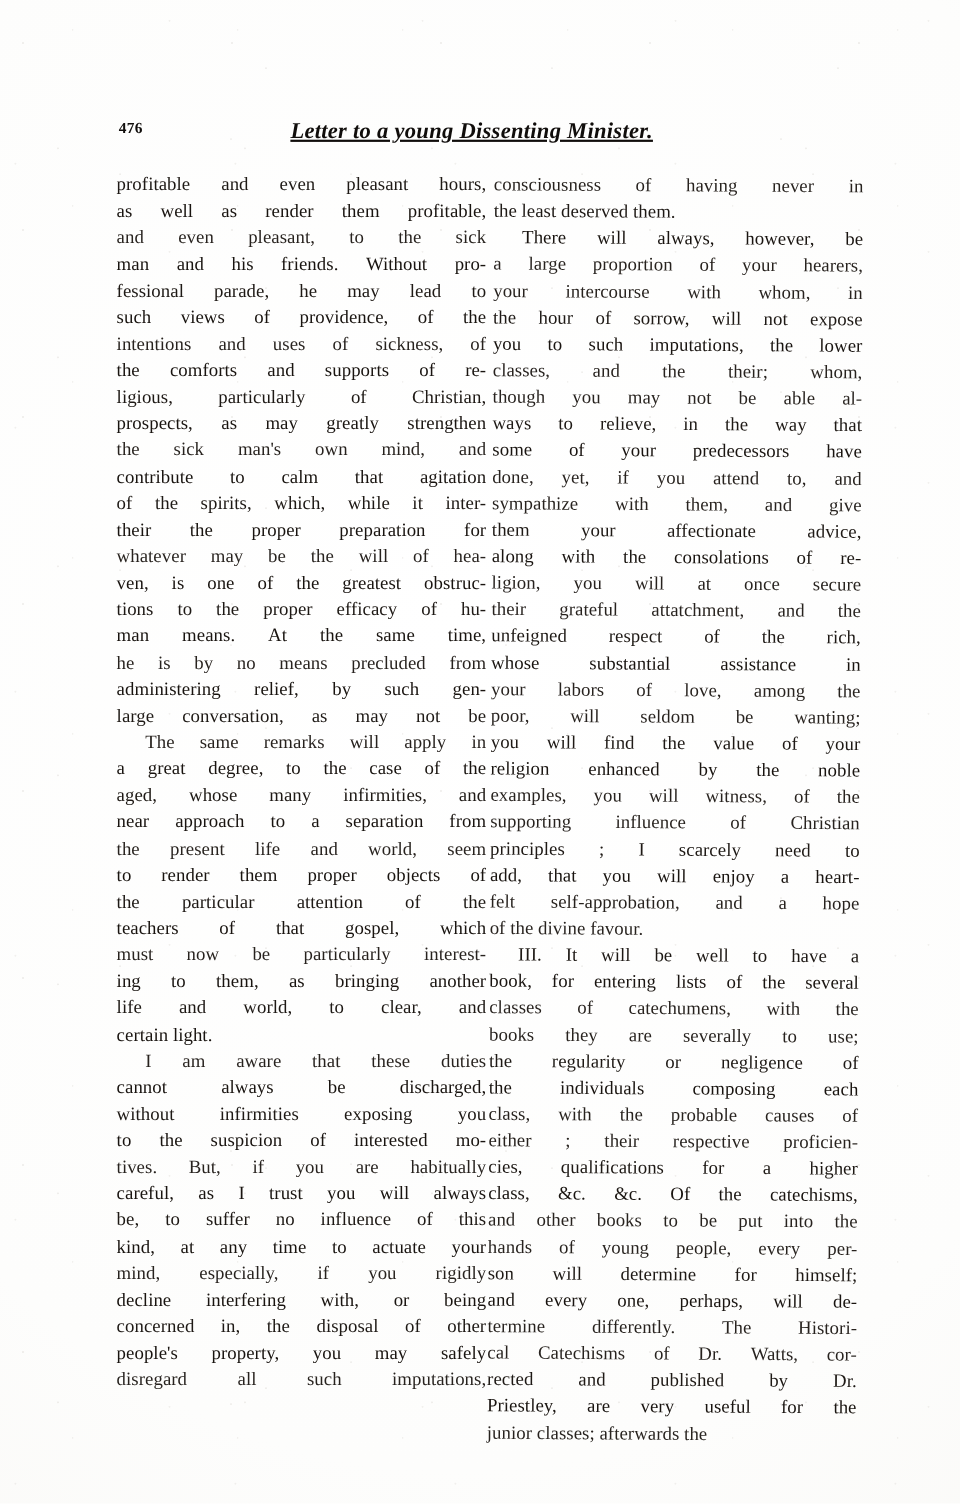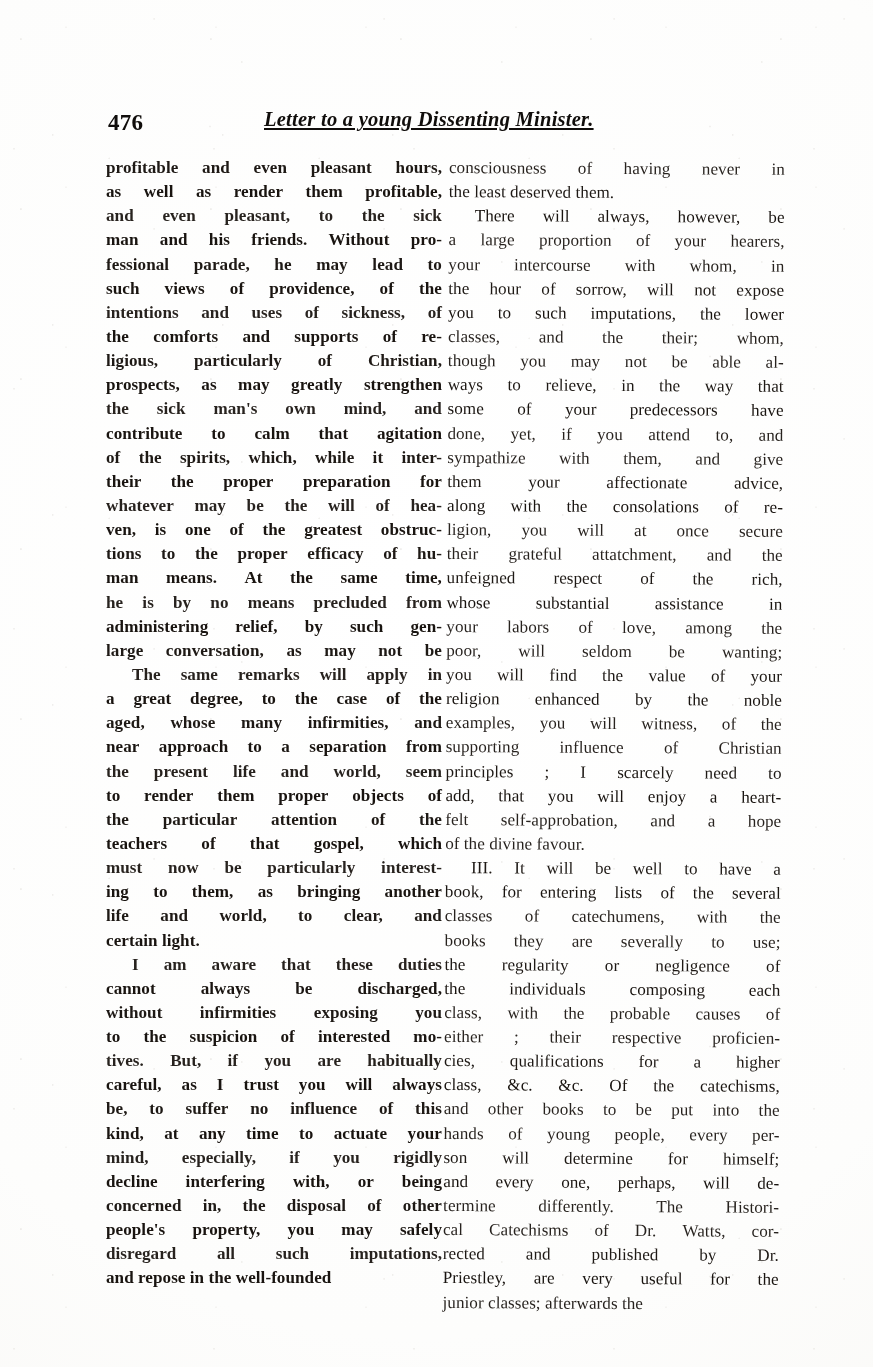--- a/index.html
+++ b/index.html
@@ -50,21 +50,21 @@
     left: 108px;
     top: 110px;
     width: 700px;
     height: 26px;
   }
   .folio {
     position: absolute;
     left: 0;
     top: 0;
     font-weight: bold;
-    font-size: 23px;
+    font-size: 14px;
     letter-spacing: .2px;
     color: #100d0b;
   }
   .head-title {
     position: absolute;
     left: 156px;
     top: -2px;
     font-style: italic;
     font-weight: bold;
     font-size: 20.5px;
@@ -101,21 +101,21 @@
   
   .line.j {
     display: flex;
     justify-content: space-between;
   }
   .line.j > span { display: inline-block; }
   
   .line.ind { text-indent: 26px; }
 
   
-  .col-left  .line { font-weight: 700; align-items: flex-end; }
+  .col-left  .line { font-weight: 400; align-items: flex-end; }
   .col-right .line { font-weight: 500; }
 
   
   .col-right .inner {
     display: block;
     transform: rotate(0.32deg);
     transform-origin: 0 0;
   }
   .col-left .inner { display: block; }
 
@@ -482,21 +482,20 @@
             <span>you</span>
             <span>may</span>
             <span>safely</span>
           </div>
           <div class="line ink-b j">
             <span>disregard</span>
             <span>all</span>
             <span>such</span>
             <span>imputations,</span>
           </div>
-          <div class="line ink-c">and repose in the well-founded</div>
         </div>
     </div>
 
     <div class="col col-right">
       <div class="inner" id="right-lines">
           <div class="line ink-b j">
             <span>consciousness</span>
             <span>of</span>
             <span>having</span>
             <span>never</span>

